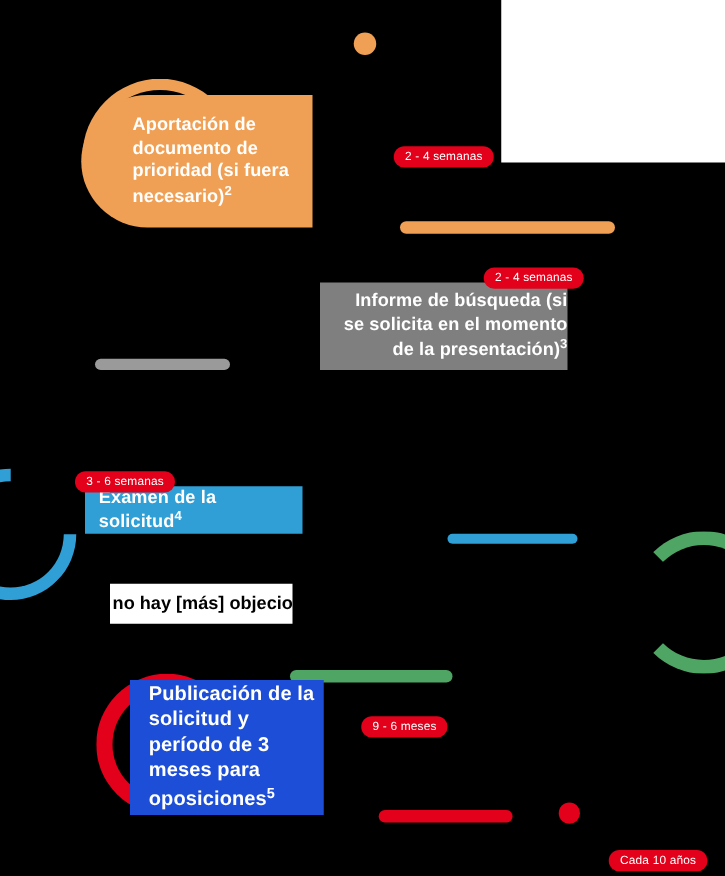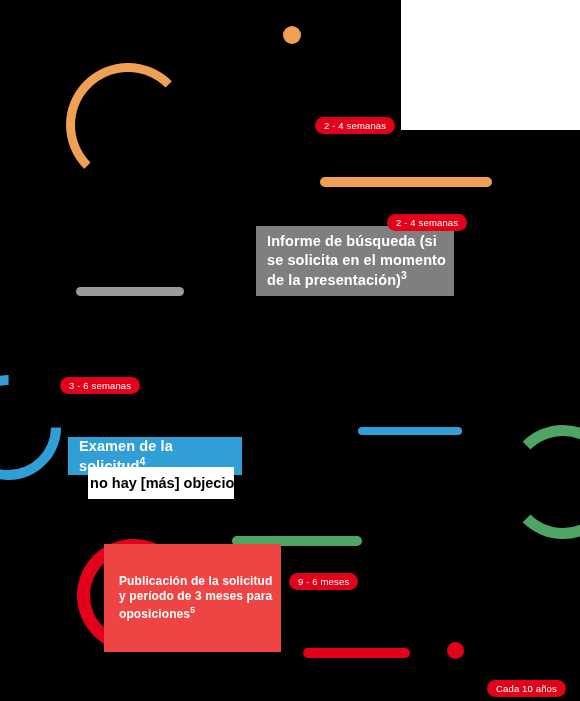--- a/index.html
+++ b/index.html
@@ -47,36 +47,36 @@
     font-size: 14.5px;
     z-index: 5;
   }
   .card-gray-1 {
     background: #7f7f7f;
     left: 256px; top: 226px;
     width: 198px; height: 70px;
     padding-left: 11px;
     font-size: 14.5px;
     z-index: 5;
+    text-align: right;
   }
   .card-blue {
     background: #2f9fd6;
     left: 68px; top: 389px;
     width: 174px; height: 38px;
     padding-left: 11px;
     font-size: 14.5px;
     z-index: 5;
-    margin-top: 48px;
   }
   .card-gray-2 {
-    background: #ef4444;
+    background: #1d4ed8;
     left: 104px; top: 544px;
-    width: 177px; height: 108px;
+    width: 155px; height: 108px;
     padding-left: 15px;
-    font-size: 12px;
+    font-size: 16px;
     z-index: 5;
   }
 
   
   .note-white {
     background: #ffffff;
     color: #000000;
     left: 88px; top: 467px;
     width: 146px; height: 32px;
     font-size: 14.5px;
@@ -187,20 +187,23 @@
 
   <div class="abs bar bar-orange"></div>
   <div class="abs bar bar-gray"></div>
   <div class="abs bar bar-blue"></div>
   <div class="abs bar bar-green"></div>
   <div class="abs bar bar-red"></div>
 
   <div class="abs dot dot-orange"></div>
   <div class="abs dot dot-red"></div>
 
+  <div class="abs card card-orange">
+    <span class="card-text"><span>Aportación de documento de prioridad (si fuera necesario)</span><span class="sup">2</span></span>
+  </div>
 
   <div class="abs card card-gray-1">
     <span class="card-text"><span>Informe de búsqueda (si se solicita en el momento de la presentación)</span><span class="sup">3</span></span>
   </div>
 
   <div class="abs card card-blue">
     <span class="card-text"><span>Examen de la solicitud</span><span class="sup">4</span></span>
   </div>
 
   <div class="abs card card-gray-2">

